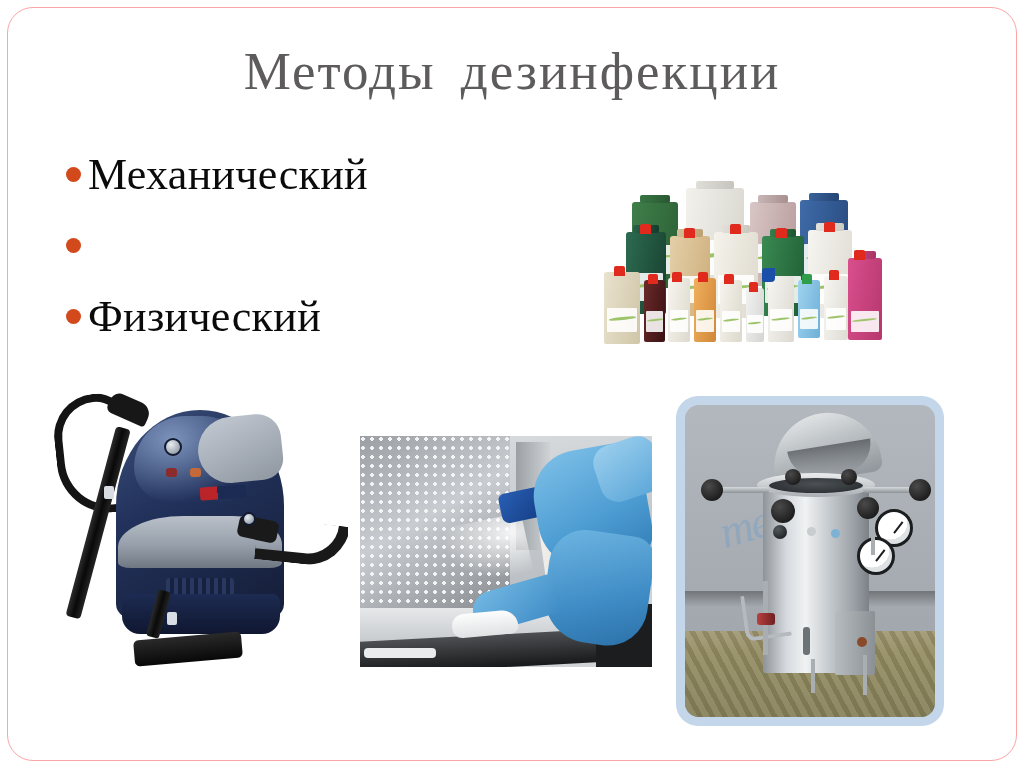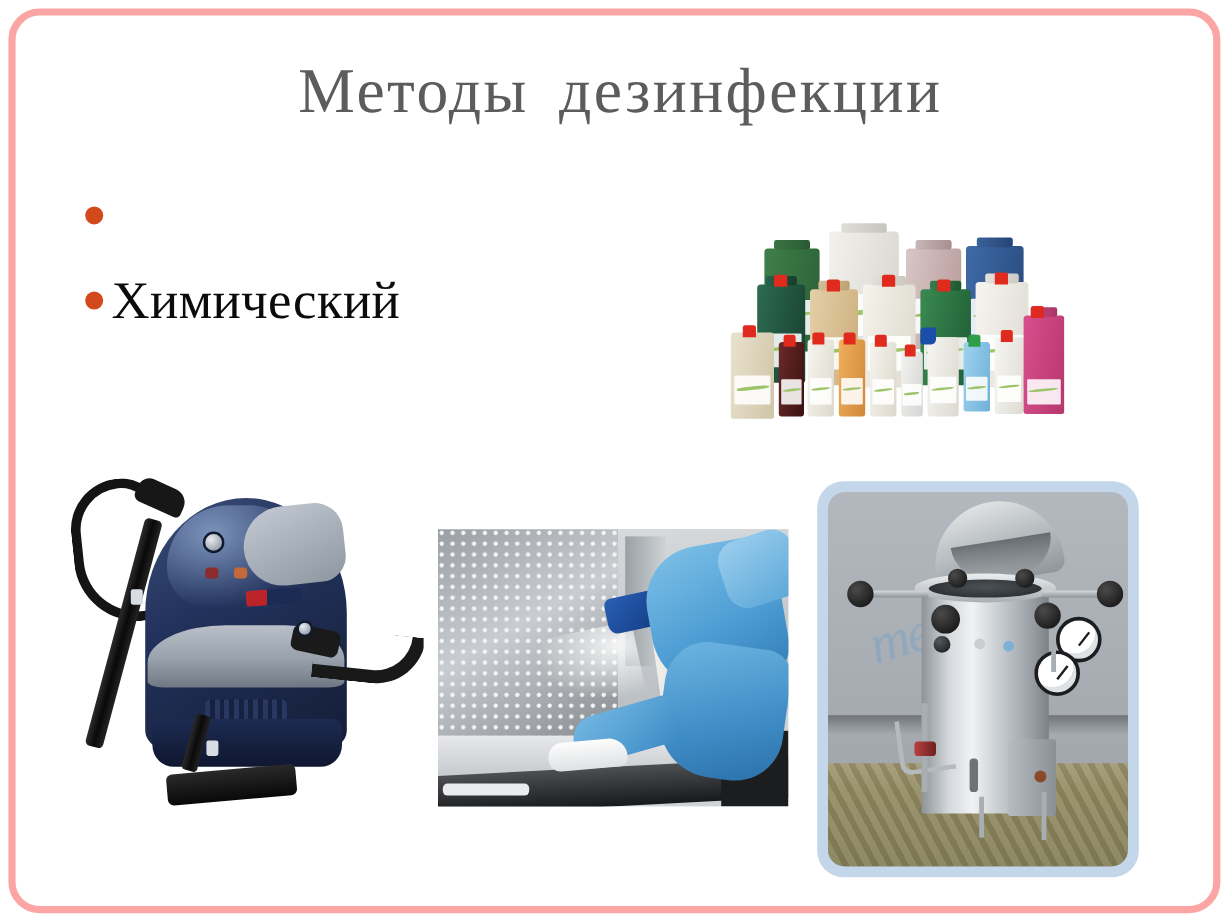--- a/index.html
+++ b/index.html
@@ -14,21 +14,21 @@
   }
 
   
   .slide {
     position: absolute;
     left: 7px;
     top: 7px;
     width: 1010px;
     height: 754px;
     background: #ffffff;
-    border: 6px solid #fca5a5;
+    border: 1px solid #fca5a5;
     border-radius: 26px;
     overflow: hidden;
   }
 
   
   .slide-title {
     position: absolute;
     left: 0;
     top: 33px;
     width: 1008px;
@@ -552,28 +552,32 @@
 </style>
 </head>
 <body>
 
 <div class="slide">
 
   <div class="slide-title">Методы  дезинфекции</div>
 
   <ul class="bullet-list">
 
+    <li class="bullet-item">
+      <span class="bullet-dot"></span>
+      <span class="bullet-text">Механический</span>
+    </li>
 
     <li class="bullet-item">
       <span class="bullet-dot"></span>
     </li>
 
     <li class="bullet-item">
       <span class="bullet-dot"></span>
-      <span class="bullet-text">Химический</span>
+      <span class="bullet-text">Физический</span>
     </li>
 
   </ul>
 
   <div class="photo-bottles" title="Ассортимент дезинфицирующих средств в канистрах и флаконах">
 
     <div class="can" style="left:32px;  top:22px;  width:46px; height:86px; background:linear-gradient(100deg,#3f7f4a,#2c6036);">
         <span class="label"></span>
       </div>
     <div class="can" style="left:86px;  top:8px;   width:58px; height:104px; background:linear-gradient(100deg,#f2f1ec,#d7d5cd);">

